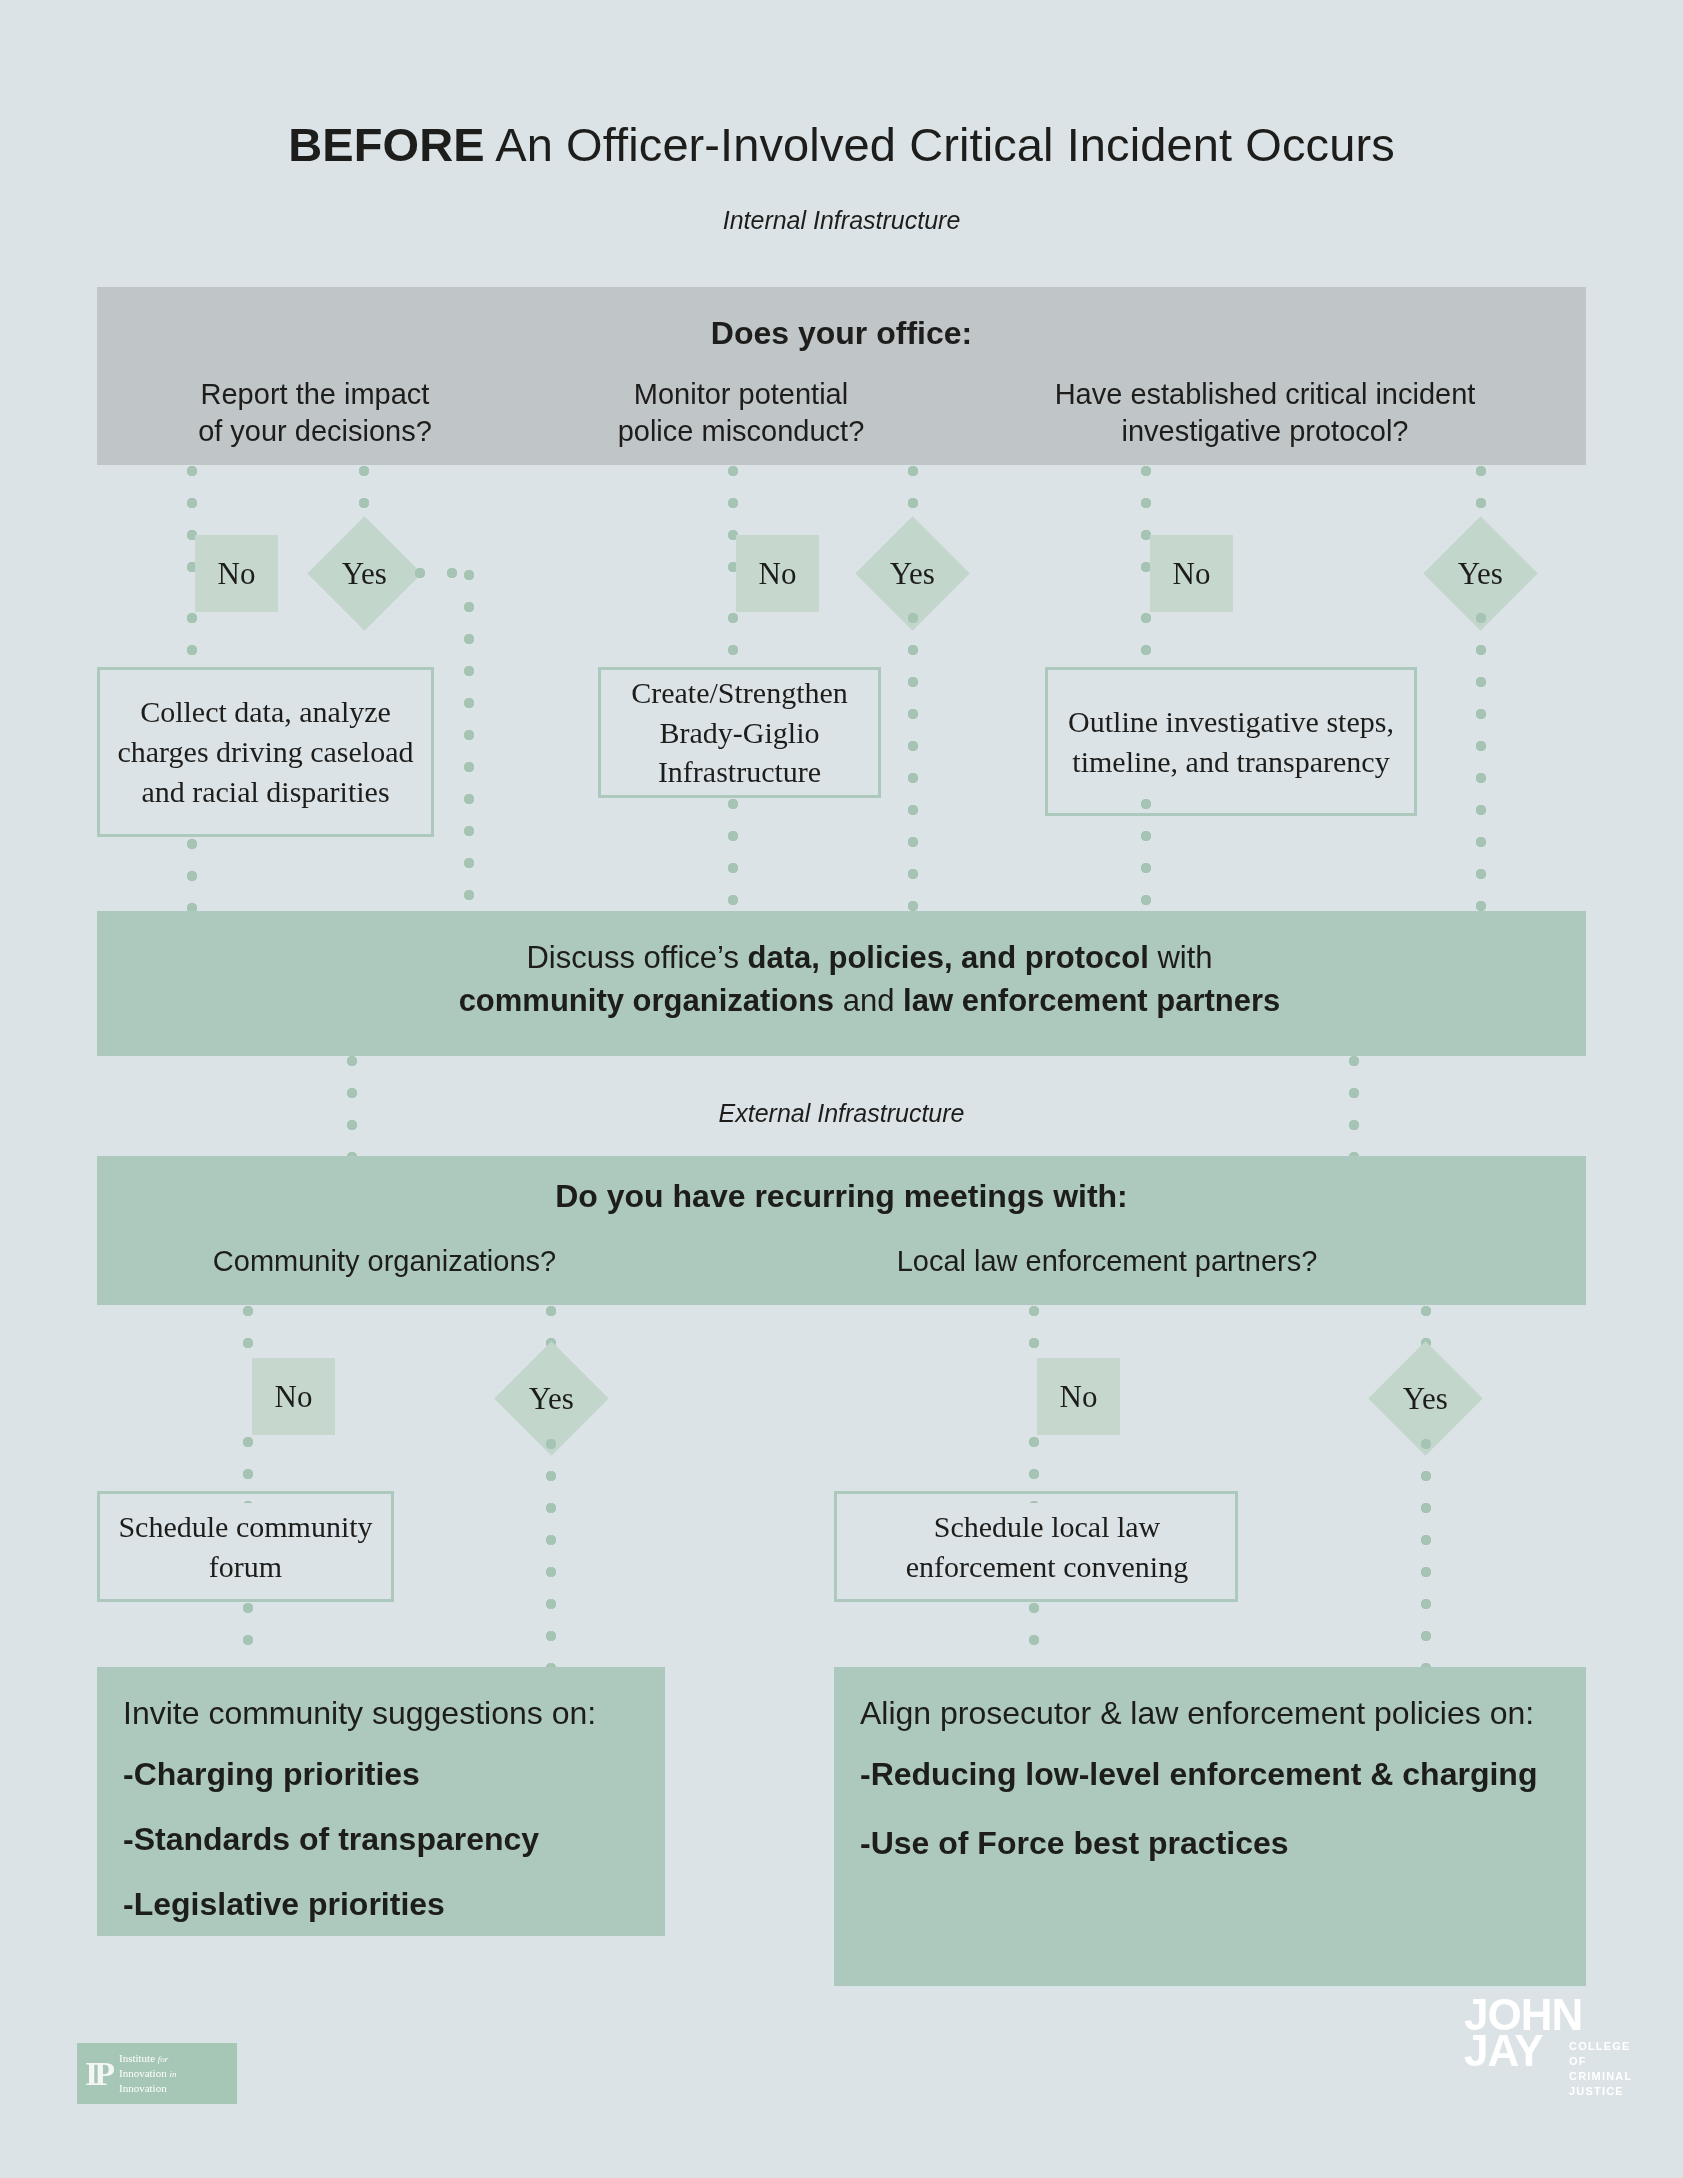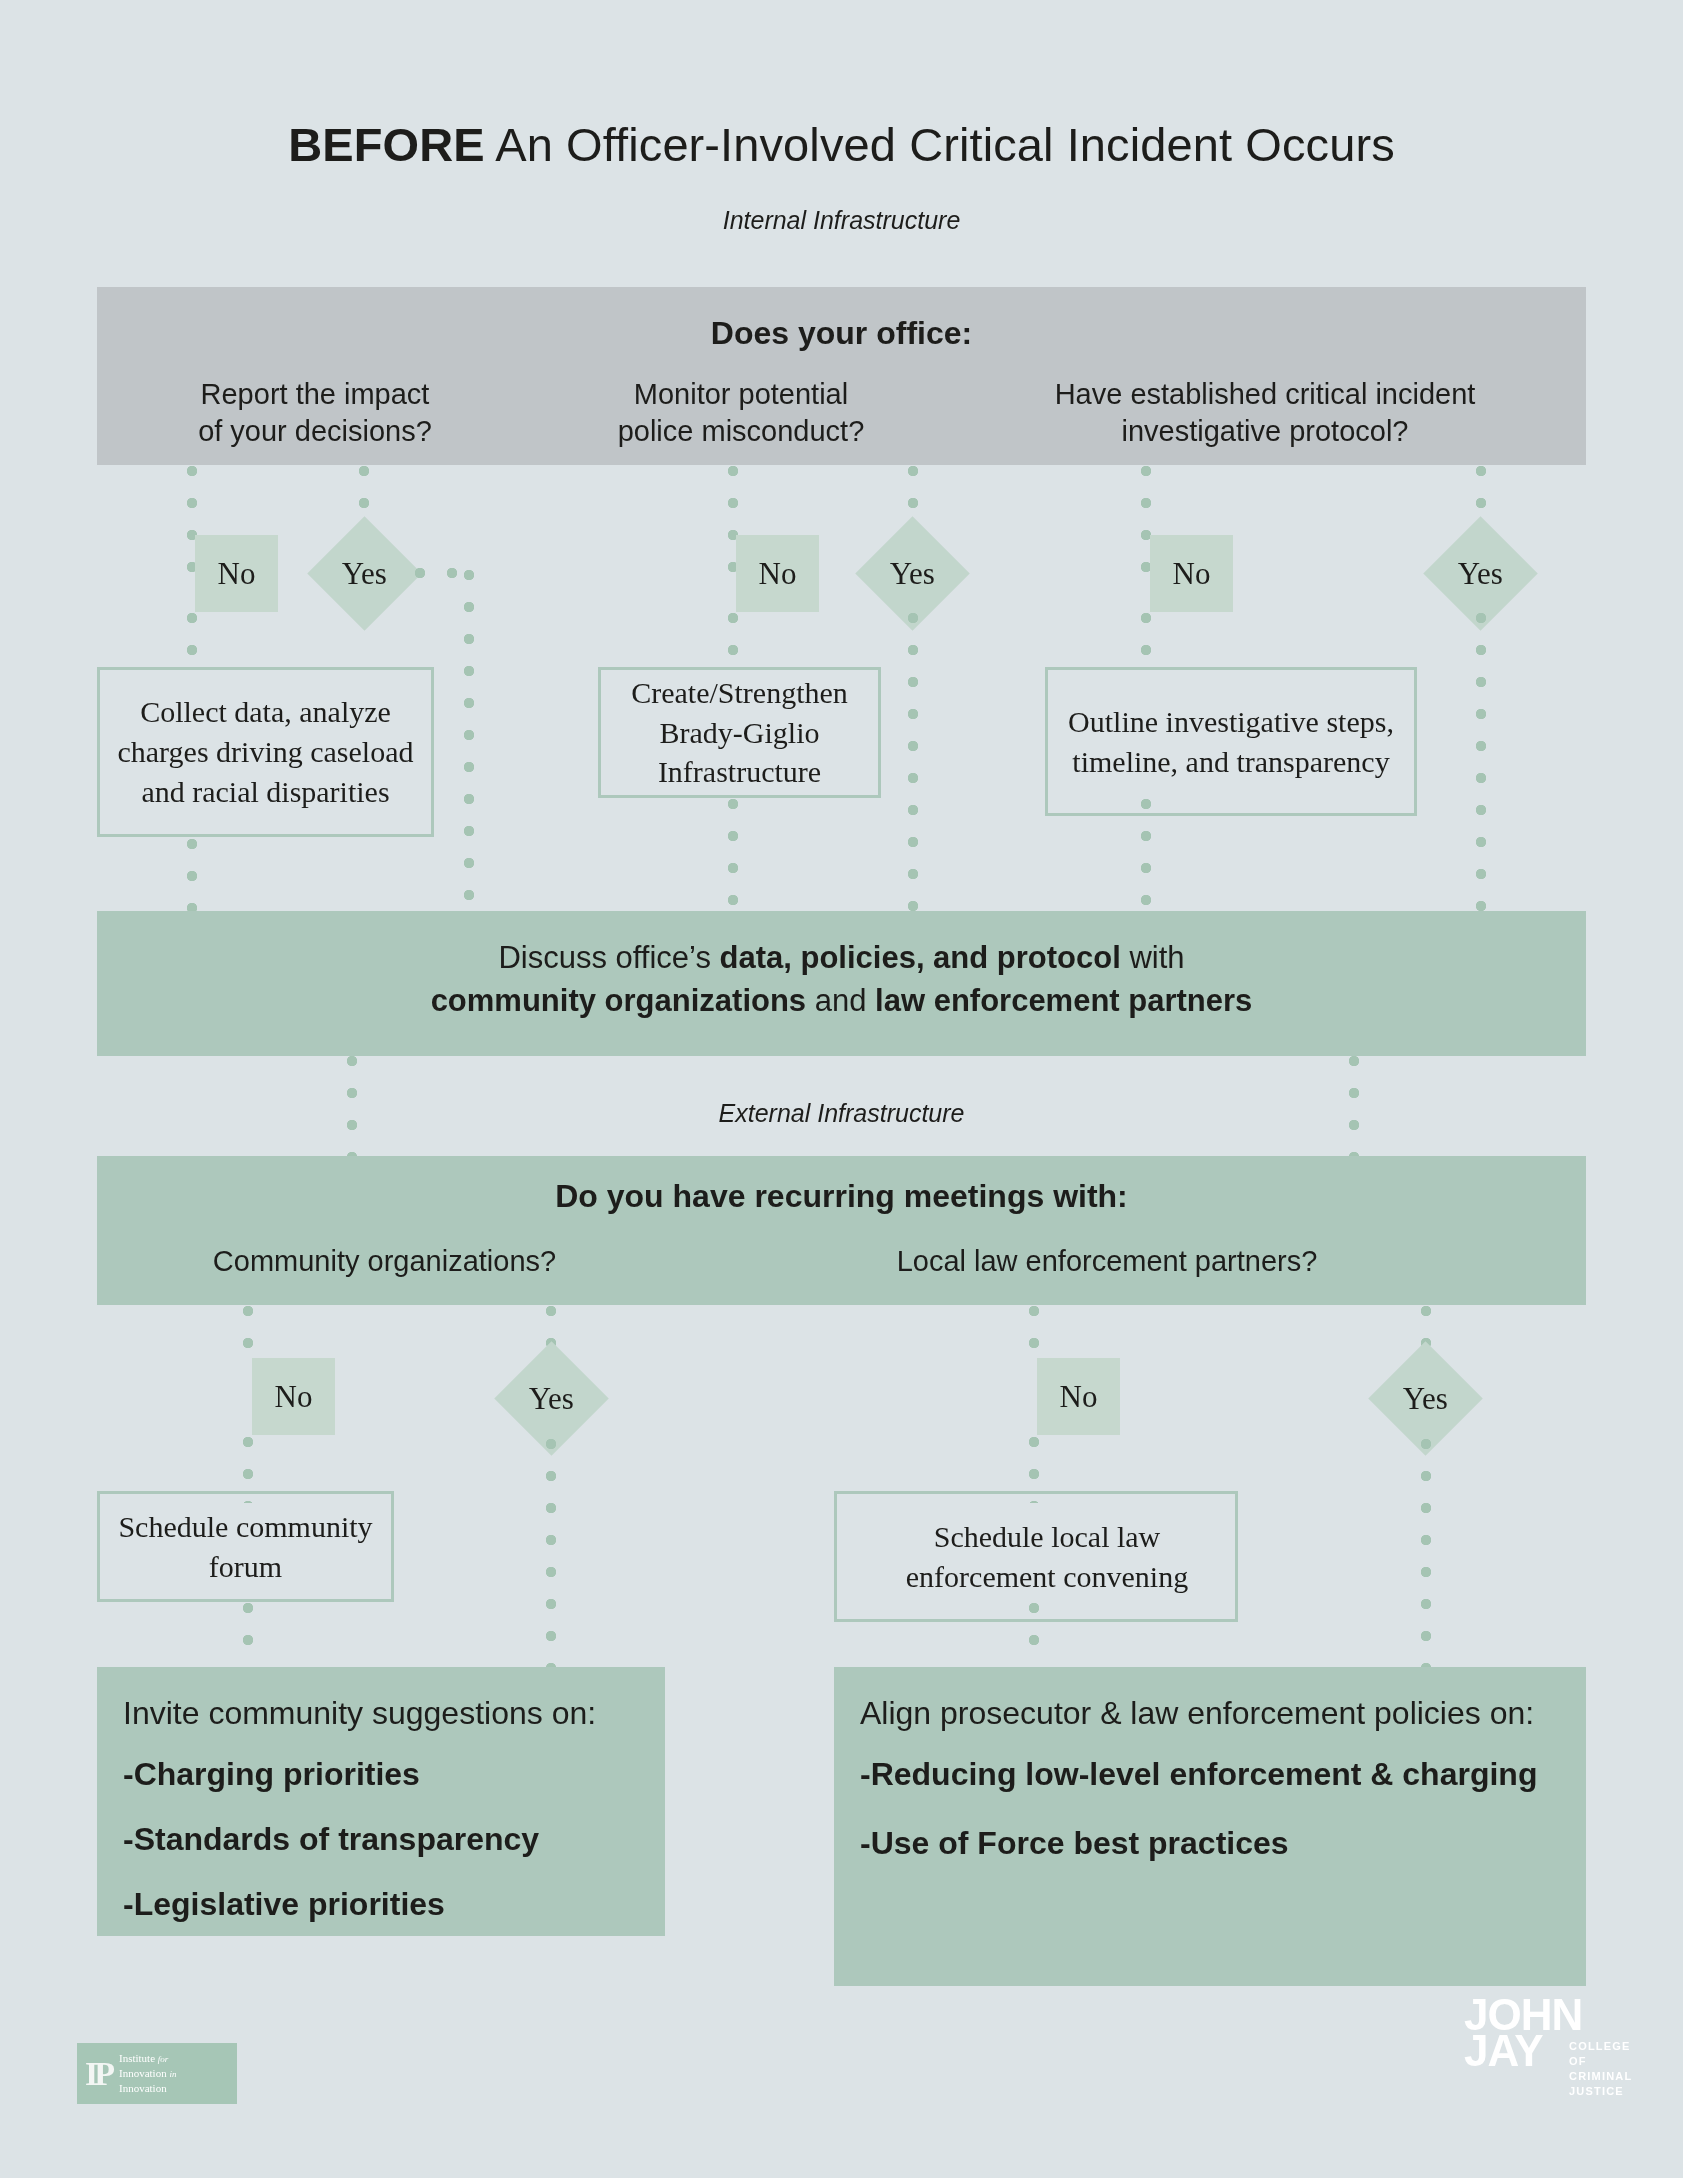--- a/index.html
+++ b/index.html
@@ -56,21 +56,21 @@
     position:absolute;left:0;width:100%;text-align:center;
     font-size:32px;font-weight:700;font-stretch:condensed;
   }
   .banner-q{
     position:absolute;text-align:center;font-size:29px;line-height:1.28;
     font-weight:400;
   }
 
   .banner-body{
     position:absolute;left:0;width:100%;text-align:center;
-    font-size:31px;line-height:1.35;font-stretch:condensed;
+    font-size:31px;line-height:1.35;font-stretch:condensed;padding-left:28px;
   }
   .banner-body b{font-weight:700;}
 
   
   .node-no{
     background:#c6d8ce;
     display:flex;align-items:center;justify-content:center;
     font-size:31px;color:#1d1d1b;
     font-family:"Liberation Serif", serif;
     margin-left:45px;
@@ -248,21 +248,21 @@
   <div class="abs node-yes" style="left:511px;top:1358px;width:81px;height:81px;">
     <span>Yes</span>
   </div>
   <div class="vdots abs" style="left:551px;top:1438px;height:242px;"></div>
 
   <div class="vdots abs" style="left:1034px;top:1305px;height:48px;"></div>
   <div class="abs node-no" style="left:992px;top:1358px;width:83px;height:77px;">
     <span>No</span>
   </div>
   <div class="vdots abs" style="left:1034px;top:1436px;height:67px;"></div>
-  <div class="abs obox" style="left:834px;top:1491px;width:404px;height:131px;padding-left:32px;">Schedule local law enforcement convening</div>
+  <div class="abs obox" style="left:834px;top:1491px;width:404px;height:111px;padding-left:32px;">Schedule local law enforcement convening</div>
   <div class="vdots abs" style="left:1034px;top:1602px;height:77px;"></div>
 
   <div class="vdots abs" style="left:1426px;top:1305px;height:48px;"></div>
   <div class="abs node-yes" style="left:1385px;top:1358px;width:81px;height:81px;">
     <span>Yes</span>
   </div>
   <div class="vdots abs" style="left:1426px;top:1438px;height:242px;"></div>
 
   <div class="abs fbox" style="left:97px;top:1667px;width:568px;height:269px;">
     <div class="lead">Invite community suggestions on:</div>

